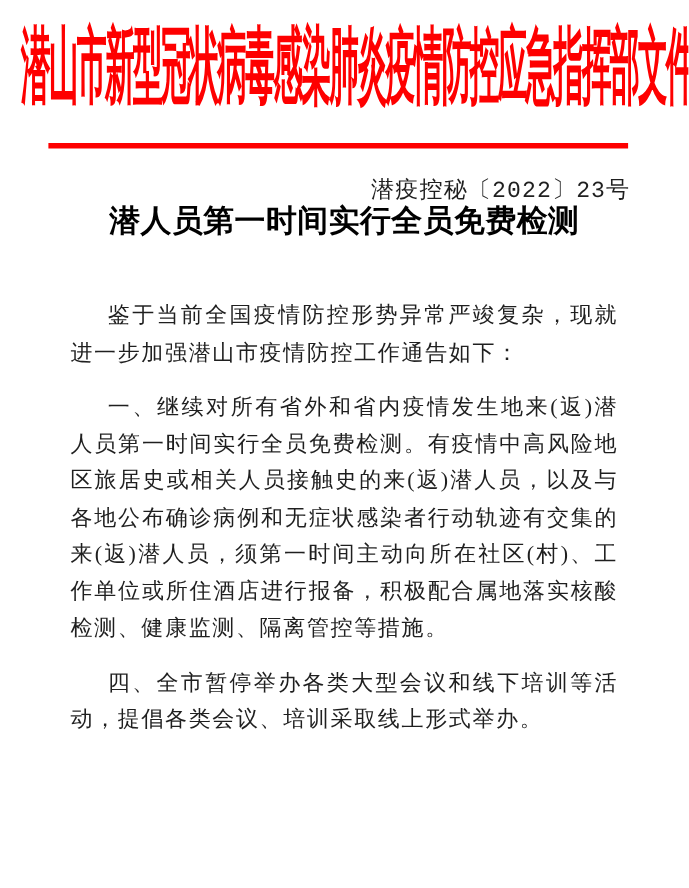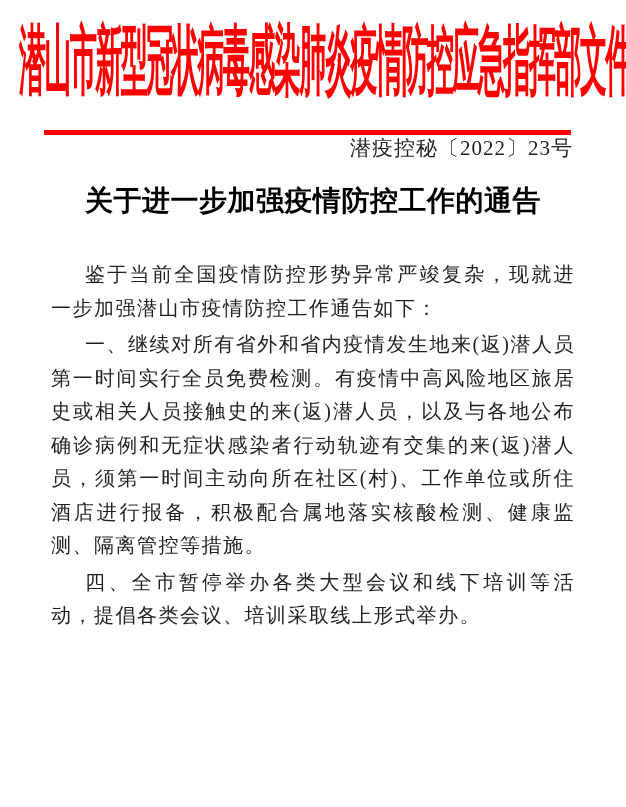--- a/index.html
+++ b/index.html
@@ -43,25 +43,26 @@
     position: absolute;
     top: 130px;
     left: 44px;
     width: 527px;
     height: 5px;
     background: #fe0000;
   }
   
   .doc-number {
     position: absolute;
-    top: 134px;
+    top: 158px;
     right: 53px;
     font-size: 21px;
     letter-spacing: 1px;
     color: #1f1f1f;
+    font-family: Liberation Mono, monospace;
   }
   
   .doc-title {
     position: absolute;
     top: 184px;
     left: 0;
     width: 100%;
     margin: 0;
     text-align: center;
     font-family: "Liberation Sans", "DejaVu Sans", sans-serif;
@@ -77,38 +78,38 @@
     top: 255px;
     left: 48px;
     width: 530px;
     font-size: 20px;
     line-height: 33.5px;
     letter-spacing: 1.5px;
     text-align: justify;
     color: #1f1f1f;
   }
   .doc-body p {
-    margin: 3px;
+    margin: 16px;
     text-indent: 34px;
   }
 </style>
 </head>
 <body>
 
 <div class="page">
 
   <div class="banner">
     <span class="banner-text">潜山市新型冠状病毒感染肺炎疫情防控应急指挥部文件</span>
   </div>
 
   <div class="red-rule"></div>
 
   <div class="doc-number">潜疫控秘〔2022〕23号</div>
 
-  <h1 class="doc-title">关于进一步加强疫情防控工作的通告</h1>
+  <h1 class="doc-title">潜人员第一时间实行全员免费检测</h1>
 
   <div class="doc-body">
     <p>鉴于当前全国疫情防控形势异常严竣复杂，现就进一步加强潜山市疫情防控工作通告如下：</p>
     <p>一、继续对所有省外和省内疫情发生地来(返)潜人员第一时间实行全员免费检测。有疫情中高风险地区旅居史或相关人员接触史的来(返)潜人员，以及与各地公布确诊病例和无症状感染者行动轨迹有交集的来(返)潜人员，须第一时间主动向所在社区(村)、工作单位或所住酒店进行报备，积极配合属地落实核酸检测、健康监测、隔离管控等措施。</p>
     <p>四、全市暂停举办各类大型会议和线下培训等活动，提倡各类会议、培训采取线上形式举办。</p>
   </div>
 
 </div>
 
 </body></html>

